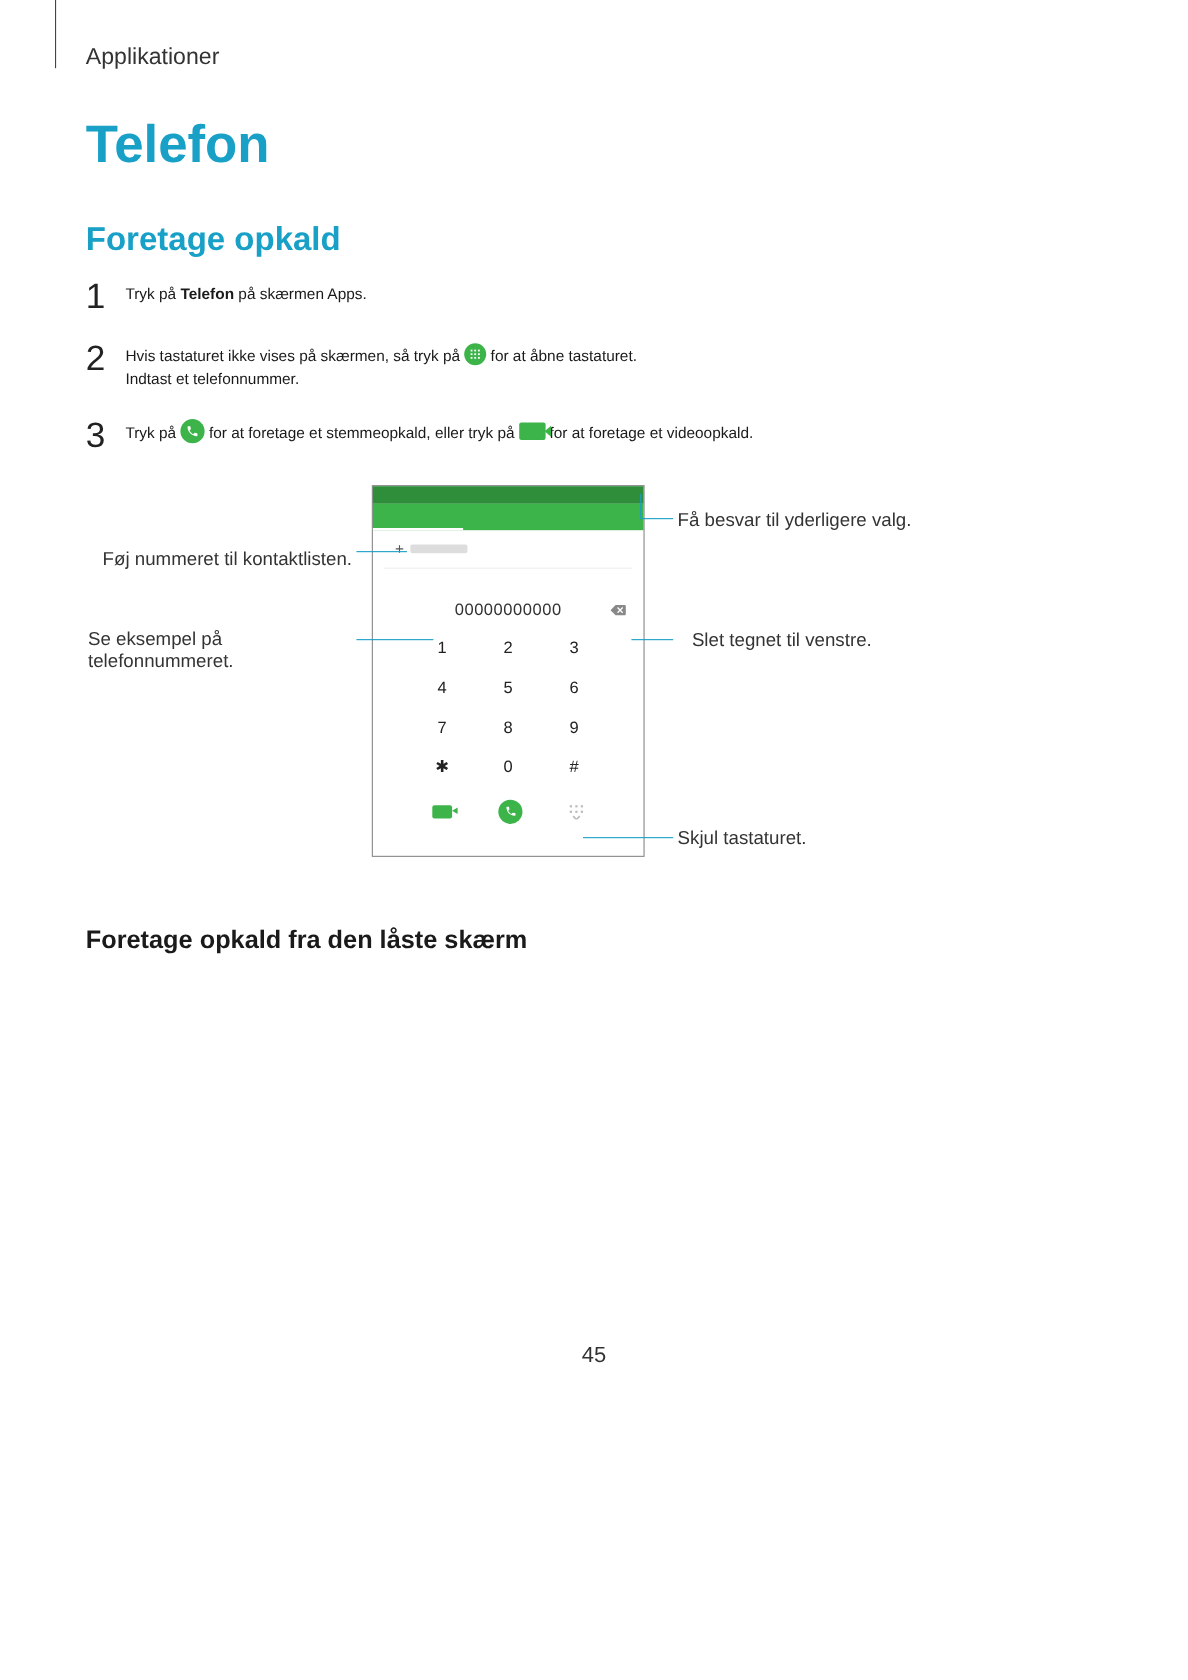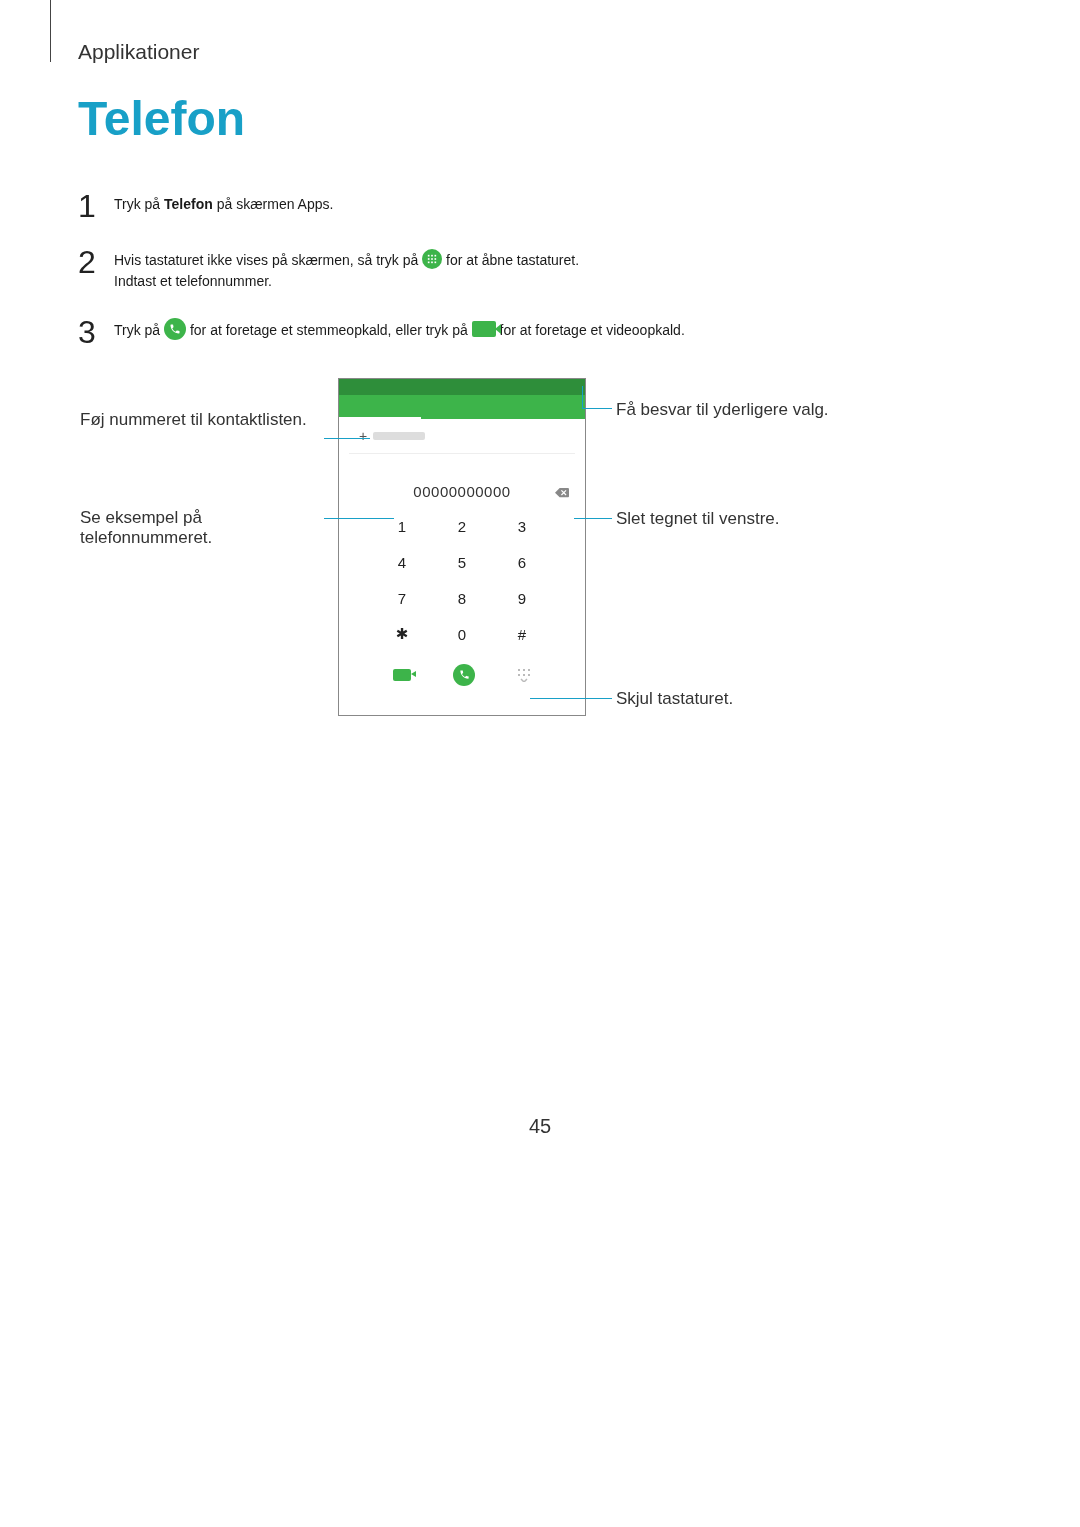--- a/index.html
+++ b/index.html
@@ -18,21 +18,21 @@
     position: absolute;
     left: 50px;
     top: 0;
     height: 62px;
     border-left: 1px solid #444;
   }
   .header-text {
     font-size: 21px;
     color: #333;
     margin-top: 0;
-    margin-bottom: 27px;
+    margin-bottom: 40px;
   }
   .h1-title {
     color: #18a0c7;
     font-size: 48px;
     font-weight: bold;
     margin: 0 0 42px 0;
   }
   .h2-title {
     color: #18a0c7;
     font-size: 30px;
@@ -269,20 +269,21 @@
 <body>
 
 <div class="page">
   <div class="side-line"></div>
 
   <div class="header-text">Applikationer</div>
 
   <h1 class="h1-title">Telefon</h1>
 
 
+  <h2 class="h2-title">Foretage opkald</h2>
 
   <div class="steps">
     <div class="step">
       <div class="step-num">1</div>
       <div class="step-body">
         <span>Tryk på </span><span class="bold">Telefon</span><span> på skærmen Apps.</span>
       </div>
     </div>
 
     <div class="step">
@@ -414,34 +415,35 @@
                 <rect x="1" y="6" width="2" height="2"></rect>
                 <rect x="6" y="6" width="2" height="2"></rect>
                 <rect x="11" y="6" width="2" height="2"></rect>
               </g>
               <path d="M4 11l3 3 3-3" stroke="#bbb" stroke-width="1.5" fill="none"></path>
             </svg>
         </span>
       </div>
     </div>
 
-    <div class="callout" style="left:0; top:32px; width:240px; ">Føj nummeret til kontaktlisten.</div>
+    <div class="callout" style="left:0; top:58px; width:240px; text-align:right;">Føj nummeret til kontaktlisten.</div>
     <div class="callout-line" style="left:244px; top:60px; width:46px;"></div>
 
     <div class="callout" style="left:0; top:130px; width:240px; ">Se eksempel på</div>
     <div class="callout" style="left:0; top:150px; width:240px; ">telefonnummeret.</div>
     <div class="callout-line" style="left:244px; top:140px; width:70px;"></div>
 
     <div class="callout-line" style="left:502px; top:30px; width:30px;"></div>
     <div class="callout-line v" style="left:502px; top:8px; height:22px;"></div>
     <div class="callout" style="left:536px; top:22px;">Få besvar til yderligere valg.</div>
 
     <div class="callout-line" style="left:494px; top:140px; width:38px;"></div>
-    <div class="callout" style="left:536px; top:131px;">Slet tegnet til venstre.</div>
+    <div class="callout" style="left:549px; top:131px;">Slet tegnet til venstre.</div>
 
     <div class="callout-line" style="left:450px; top:320px; width:82px;"></div>
     <div class="callout" style="left:536px; top:311px;">Skjul tastaturet.</div>
   </div>
 
+  <h3 class="h3-title">Foretage opkald fra den låste skærm</h3>
 
   <div style="height:360px;"></div>
   <div class="page-num">45</div>
 </div>
 
 </body></html>

